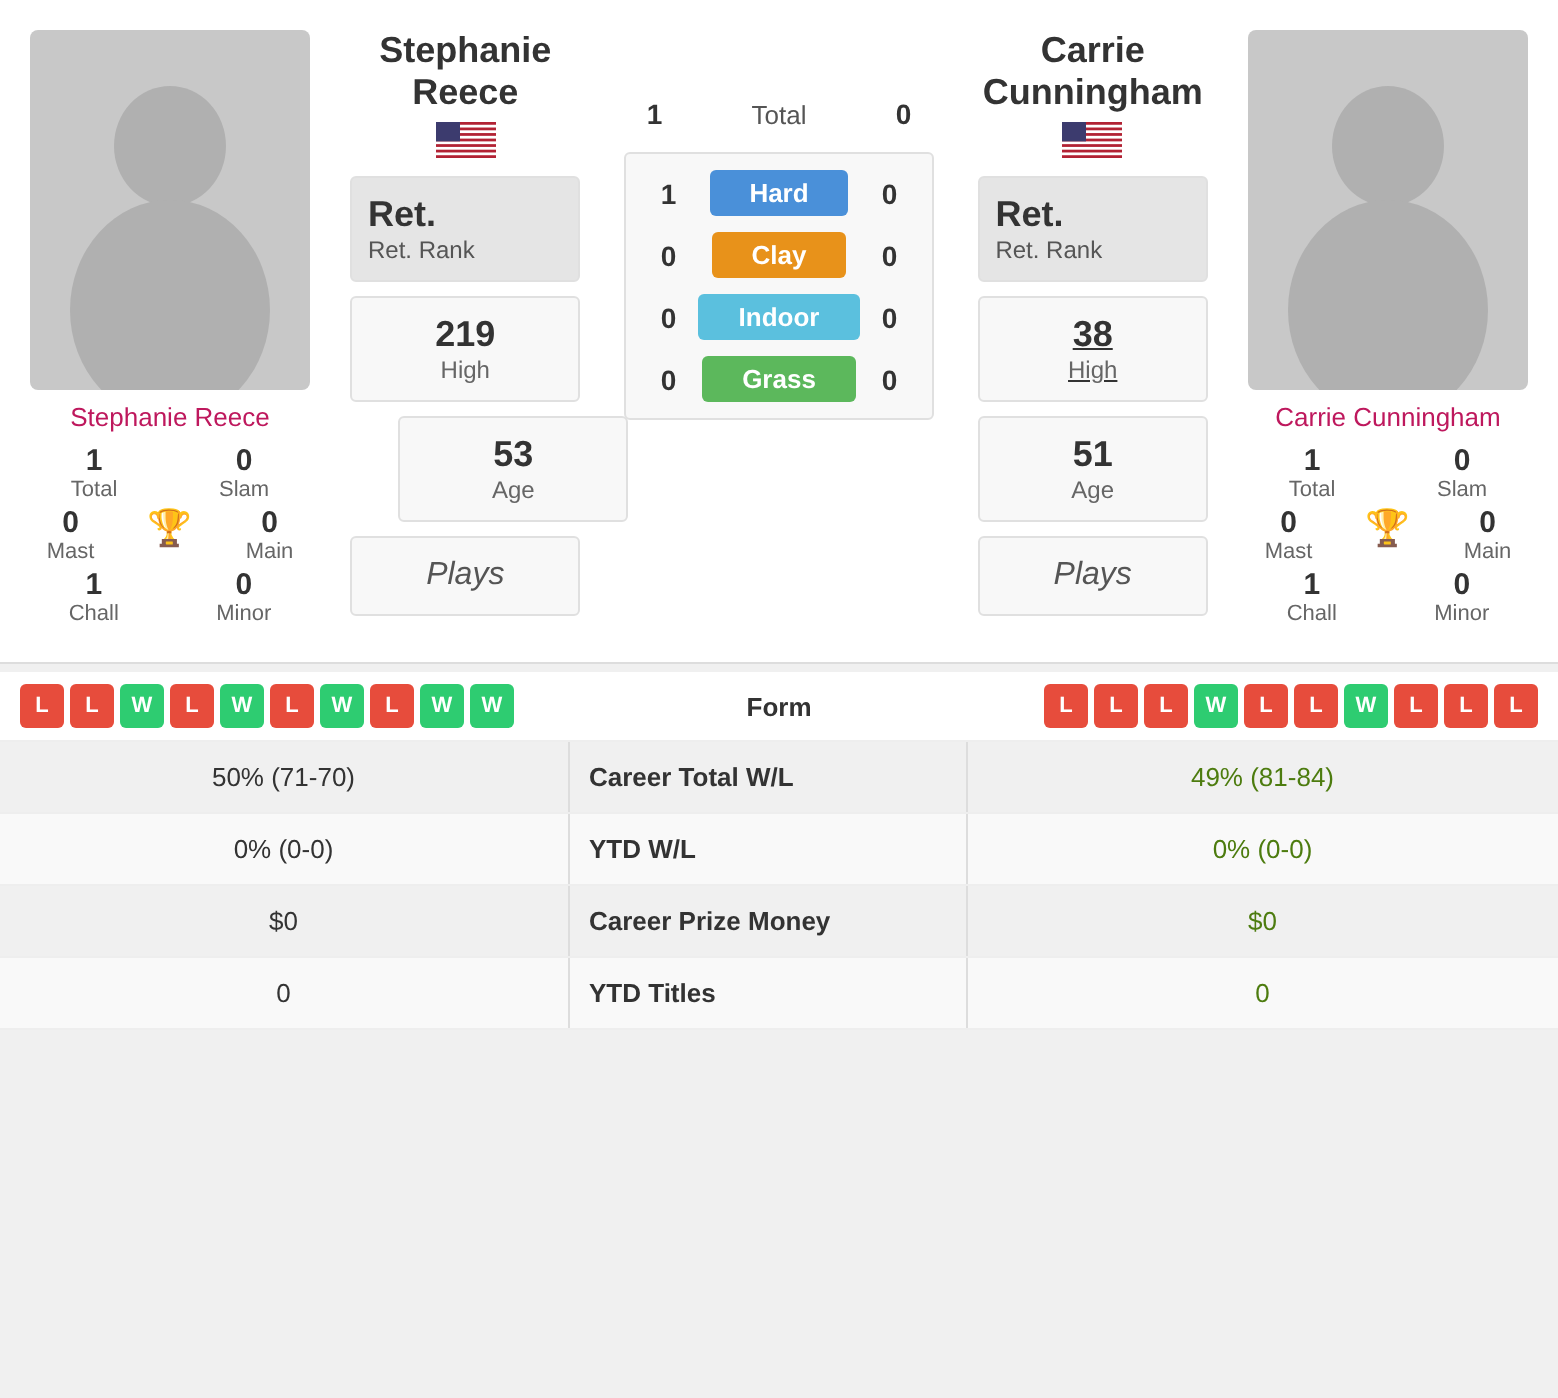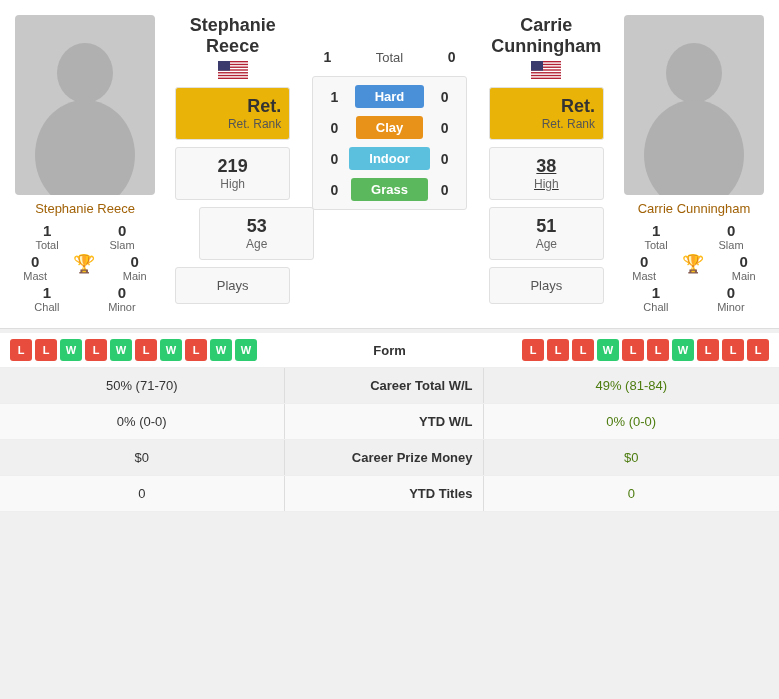--- a/index.html
+++ b/index.html
@@ -40,21 +40,21 @@
 
     .avatar-silhouette {
       width: 120px;
       height: 160px;
     }
 
     .player-name-label {
       text-align: center;
       margin-top: 6px;
       font-size: 13px;
-      color: #a16207;
+      color: #be185d;
     }
 
     .player-stats {
       display: flex;
       flex-direction: column;
       gap: 2px;
       margin-top: 6px;
       width: 100%;
     }
 
@@ -170,40 +170,41 @@
       font-weight: bold;
       color: #333;
     }
 
     .center-box-label {
       font-size: 12px;
       color: #666;
     }
 
     .ret-rank-box {
-      background: #eab308;
+      background: #e5e5e5;
       border: 1px solid #e0e0e0;
       border-radius: 3px;
       padding: 8px;
-      text-align: right;
+      text-align: left;
       margin: 3px 0;
     }
 
     .plays-box {
       background: #f8f8f8;
       border: 1px solid #e0e0e0;
       border-radius: 3px;
       padding: 10px;
       text-align: center;
       flex: 1;
     }
 
     .plays-label {
-      font-size: 13px;
+      font-size: 16px;
       color: #555;
+      font-style: italic;
     }
 
     .surface-section {
       background: #f8f8f8;
       border: 1px solid #e0e0e0;
       border-radius: 3px;
       padding: 6px;
       margin: 3px 0;
     }
 
@@ -258,21 +259,21 @@
 
     .data-cell-left {
       flex: 1;
       text-align: center;
       padding: 4px;
       color: #333;
     }
 
     .data-cell-center {
       width: 200px;
-      text-align: right;
+      text-align: left;
       padding: 10px;
       font-weight: bold;
       color: #333;
       border-left: 1px solid #ddd;
       border-right: 1px solid #ddd;
     }
 
     .data-cell-right {
       flex: 1;
       text-align: center;

